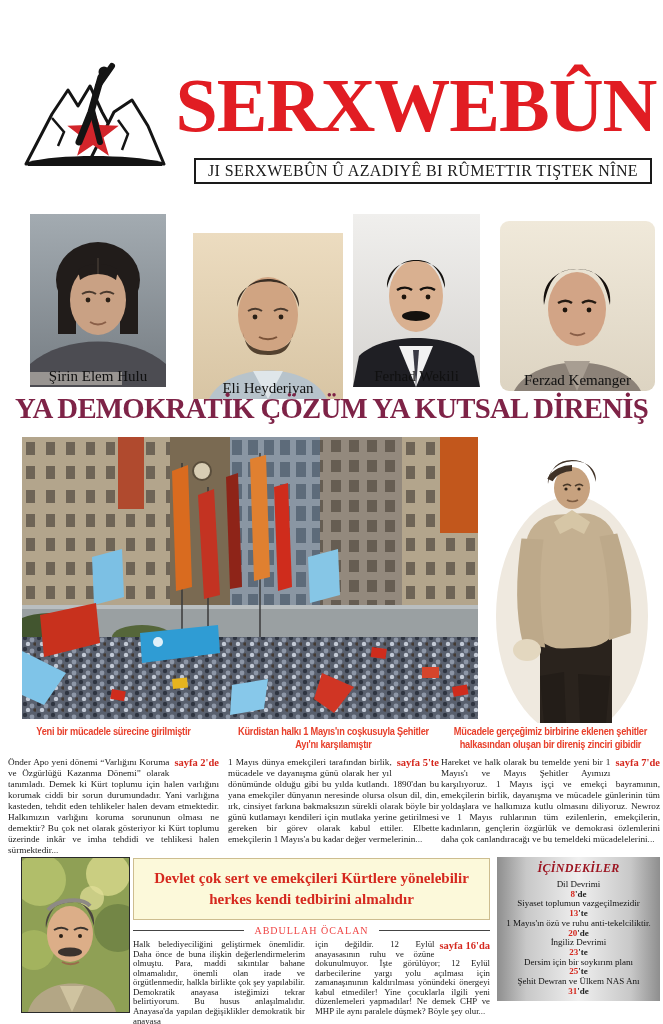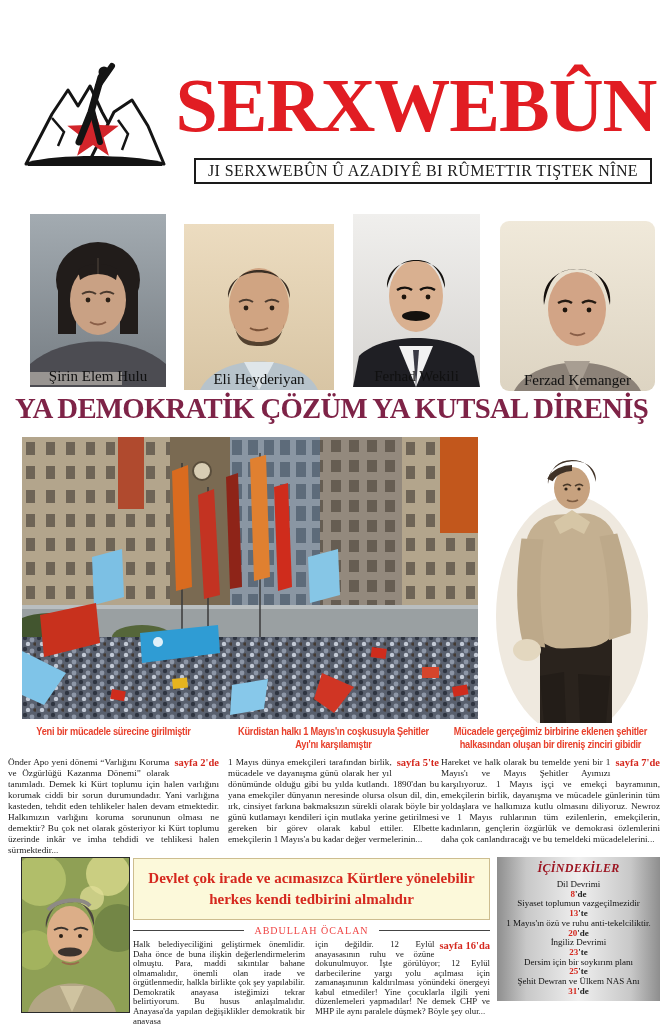--- a/index.html
+++ b/index.html
@@ -115,21 +115,21 @@
       <path d="M68 44 L68 60" stroke="#3a322c" stroke-width="2"></path>
       <path d="M52 80 C57 77 62 77 66 80 M70 80 C74 77 79 77 84 80" stroke="#4a3a2e" stroke-width="2" fill="none"></path>
       <circle cx="58" cy="86" r="2.4" fill="#2b2016"></circle>
         <circle cx="78" cy="86" r="2.4" fill="#2b2016"></circle>
       <path d="M60 108 C65 111 71 111 76 108" stroke="#8a5f48" stroke-width="2" fill="none"></path>
       <rect x="0" y="158" width="92" height="13" fill="#d8d2c6" opacity="0.55"></rect>
     </svg>
     <figcaption class="p-cap">Şirin Elem Hulu</figcaption>
   </figure>
 
-  <figure class="portrait" id="p2" style="margin:3px;">
+  <figure class="portrait" id="p2" style="margin:12px;">
     <svg viewBox="0 0 150 166" preserveAspectRatio="none">
       <defs>
           <linearGradient id="bg2" x1="0" y1="0" x2="0" y2="1">
         <stop offset="0" stop-color="#ecdcc0"></stop>
             <stop offset="1" stop-color="#d8c5a4"></stop>
           </linearGradient>
         </defs>
       <rect width="150" height="166" fill="url(#bg2)"></rect>
       <path d="M16 166 C34 128 116 128 134 166 Z" fill="#b7c3cb"></path>
       <path d="M60 138 L75 166 L90 138 Z" fill="#dfe6ea"></path>
@@ -300,21 +300,21 @@
       <path d="M26 52 C34 42 60 38 68 48" stroke="#8e8a85" stroke-width="4" fill="none"></path>
       <path d="M32 72 C37 69 42 69 46 72 M52 72 C56 69 61 69 66 72" stroke="#3a332e" stroke-width="2" fill="none"></path>
       <circle cx="39" cy="78" r="2" fill="#2b2016"></circle>
         <circle cx="58" cy="78" r="2" fill="#2b2016"></circle>
       <ellipse cx="48" cy="94" rx="12" ry="4.5" fill="#3a332e"></ellipse>
       <path d="M40 104 C45 107 52 107 57 104" stroke="#9a6b4c" stroke-width="1.8" fill="none"></path>
     </svg>
   </div>
 
   <div class="feature-box">
-    <div>Devlet çok irade ve acımasızca Kürtlere yönelebilir</div>
+    <div>Devlet çok sert ve emekçileri Kürtlere yönelebilir</div>
     <div>herkes kendi tedbirini almalıdır</div>
   </div>
 
   <div class="author-row">
     <div class="a-rule"></div>
     <div class="a-name">ABDULLAH ÖCALAN</div>
     <div class="a-rule"></div>
   </div>
 
   <div class="fb" id="fbl">

